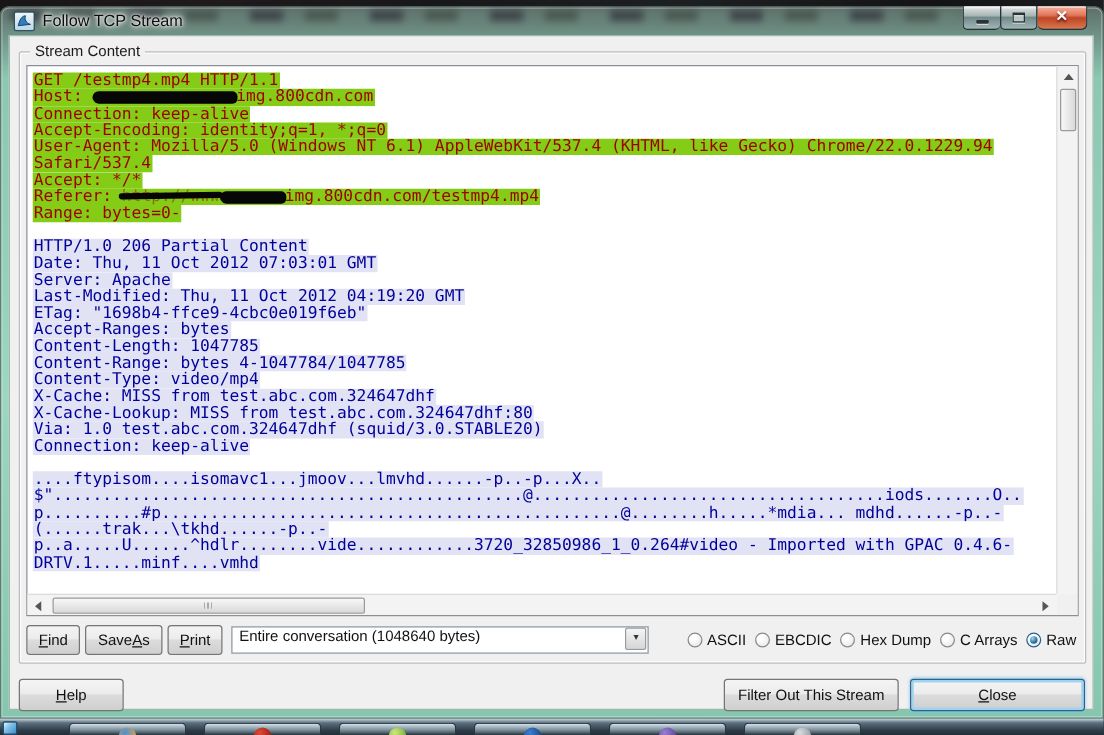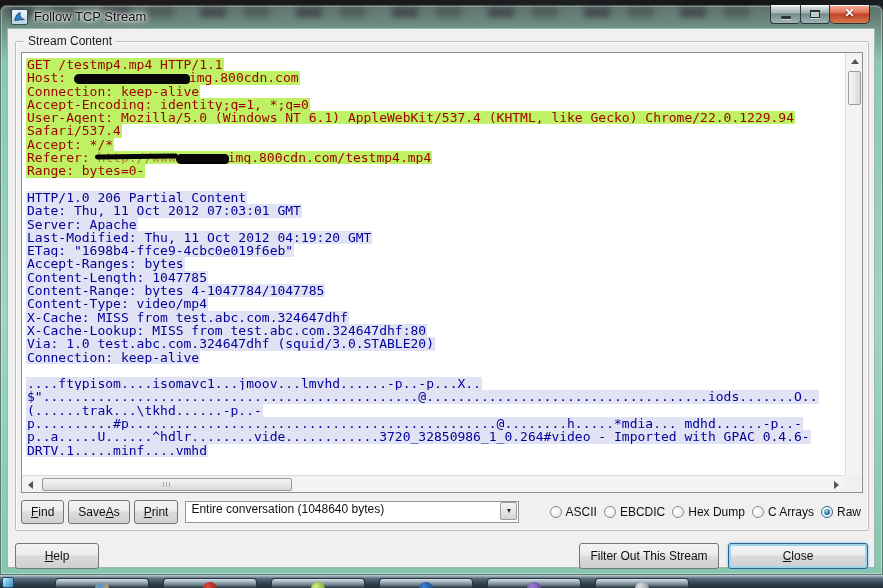--- a/index.html
+++ b/index.html
@@ -41,21 +41,21 @@
   
   .groupbox { position:absolute; left:7px; top:12px; width:854px; height:490px; border:1px solid #bdbdbd; border-radius:2px; box-shadow:inset 0 0 0 1px #fdfdfd; }
   .groupbox-label { position:absolute; left:8px; top:-8px; background:#f0f0f0; padding:0 4px; font-size:12px; color:#1a1a1a; }
 
   
   .textarea { position:absolute; left:5px; top:10px; width:842px; height:441px; background:#fff; border:1px solid #8a8f98; }
   .stream-view { position:absolute; left:1px; top:0; right:18px; bottom:18px; overflow:hidden; padding:5px 0 0 3px;
          font-family:"DejaVu Sans Mono","Liberation Mono",monospace; font-size:13px; }
   .line { height:13.3px; line-height:13.3px; white-space:pre; overflow:hidden; }
   .line .hl { padding:0 1px; }
-  .req .hl { background:#bef264; color:#9e0000; }
+  .req .hl { background:#84cc16; color:#9e0000; }
   .res .hl { background:#e2e2f5; color:#00009a; }
   .redact { display:inline-block; height:9px; background:#070707; border-radius:5px 3px 4px 4px; vertical-align:-1px; box-shadow:1px 1px 0 #000; }
   .struck { position:relative; color:rgba(150,0,0,.45); }
   .struck::after { content:""; position:absolute; left:-2px; right:-3px; top:4px; height:5px; background:#060606; border-radius:3px; transform:rotate(-0.8deg); }
 
   
   .vscroll { position:absolute; top:0; right:0; width:17px; bottom:17px; background:#f3f3f3; border-left:1px solid #dcdcdc; }
   .hscroll { position:absolute; left:0; right:17px; bottom:0; height:17px; background:#f3f3f3; border-top:1px solid #dcdcdc; }
   .sb-corner { position:absolute; right:0; bottom:0; width:17px; height:17px; background:#f0f0f0; }
   .sb-btn { position:absolute; width:15px; height:15px; margin:1px; display:flex; align-items:center; justify-content:center; }
@@ -149,22 +149,22 @@
             <div class="line res"><span class="hl"><span>Content-Length: 1047785</span></span></div>
             <div class="line res"><span class="hl"><span>Content-Range: bytes 4-1047784/1047785</span></span></div>
             <div class="line res"><span class="hl"><span>Content-Type: video/mp4</span></span></div>
             <div class="line res"><span class="hl"><span>X-Cache: MISS from test.abc.com.324647dhf</span></span></div>
             <div class="line res"><span class="hl"><span>X-Cache-Lookup: MISS from test.abc.com.324647dhf:80</span></span></div>
             <div class="line res"><span class="hl"><span>Via: 1.0 test.abc.com.324647dhf (squid/3.0.STABLE20)</span></span></div>
             <div class="line res"><span class="hl"><span>Connection: keep-alive</span></span></div>
             <div class="line blank"></div>
             <div class="line res"><span class="hl"><span>....ftypisom....isomavc1...jmoov...lmvhd......-p..-p...X..</span></span></div>
             <div class="line res"><span class="hl"><span>$"................................................@....................................iods.......O..</span></span></div>
+            <div class="line res"><span class="hl"><span>p..........#p...............................................@........h.....*mdia... mdhd......-p..-</span></span></div>
             <div class="line res"><span class="hl"><span>(......trak...\tkhd......-p..-</span></span></div>
-            <div class="line res"><span class="hl"><span>p..........#p...............................................@........h.....*mdia... mdhd......-p..-</span></span></div>
             <div class="line res"><span class="hl"><span>p..a.....U......^hdlr........vide............3720_32850986_1_0.264#video - Imported with GPAC 0.4.6-</span></span></div>
             <div class="line res"><span class="hl"><span>DRTV.1.....minf....vmhd</span></span></div>
           </div>
 
         <div class="vscroll">
           <div class="sb-btn" style="top:0;">
               <span class="tri-up"></span>
             </div>
           <div class="vthumb"></div>
         </div>

